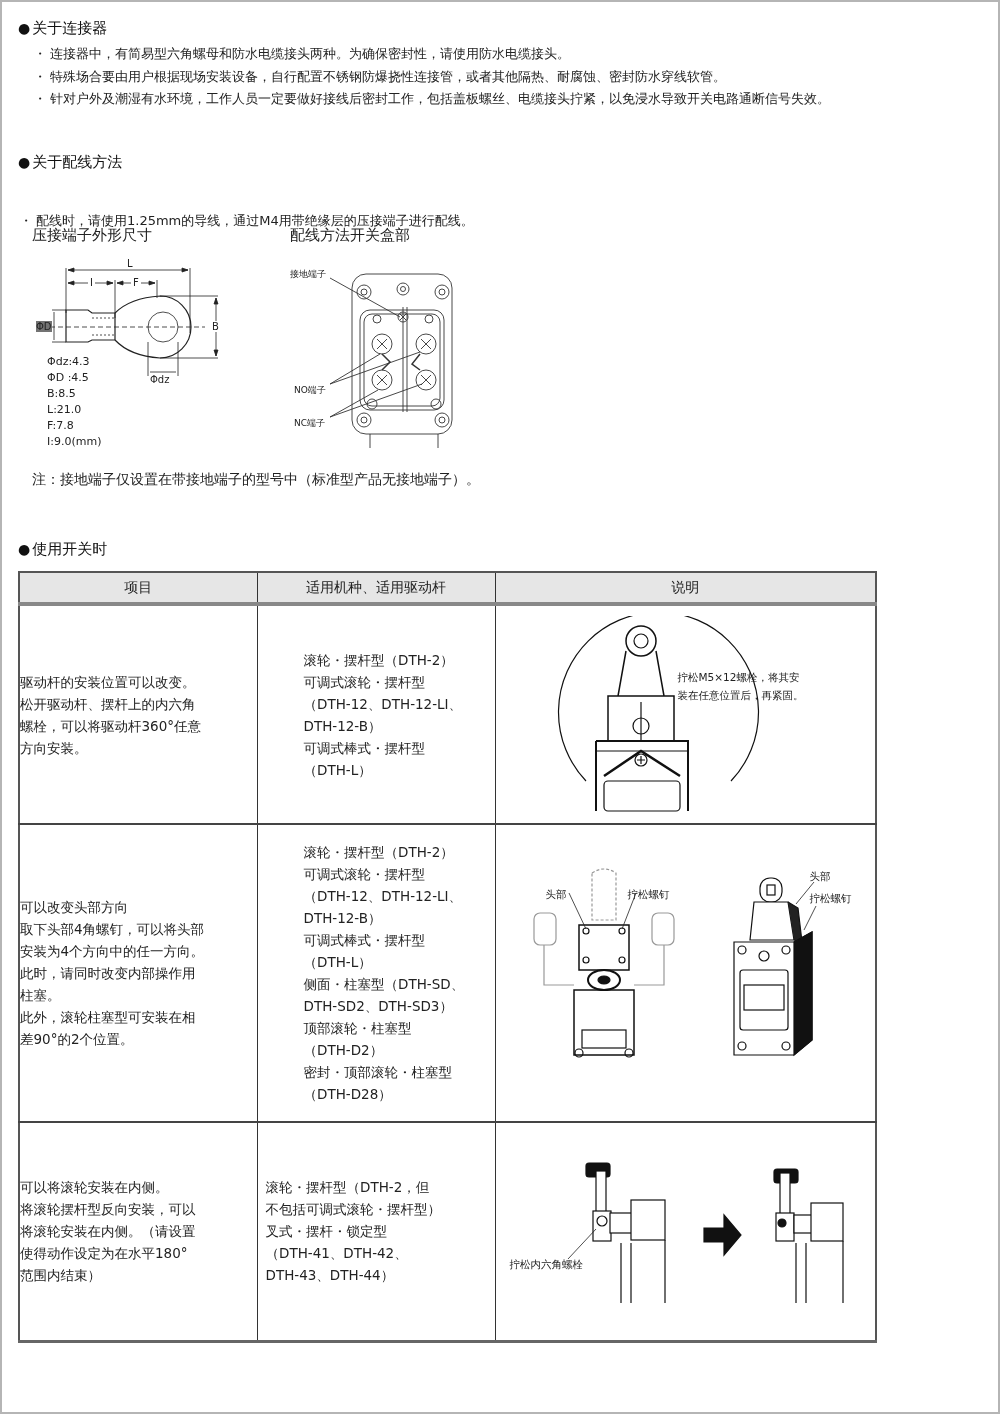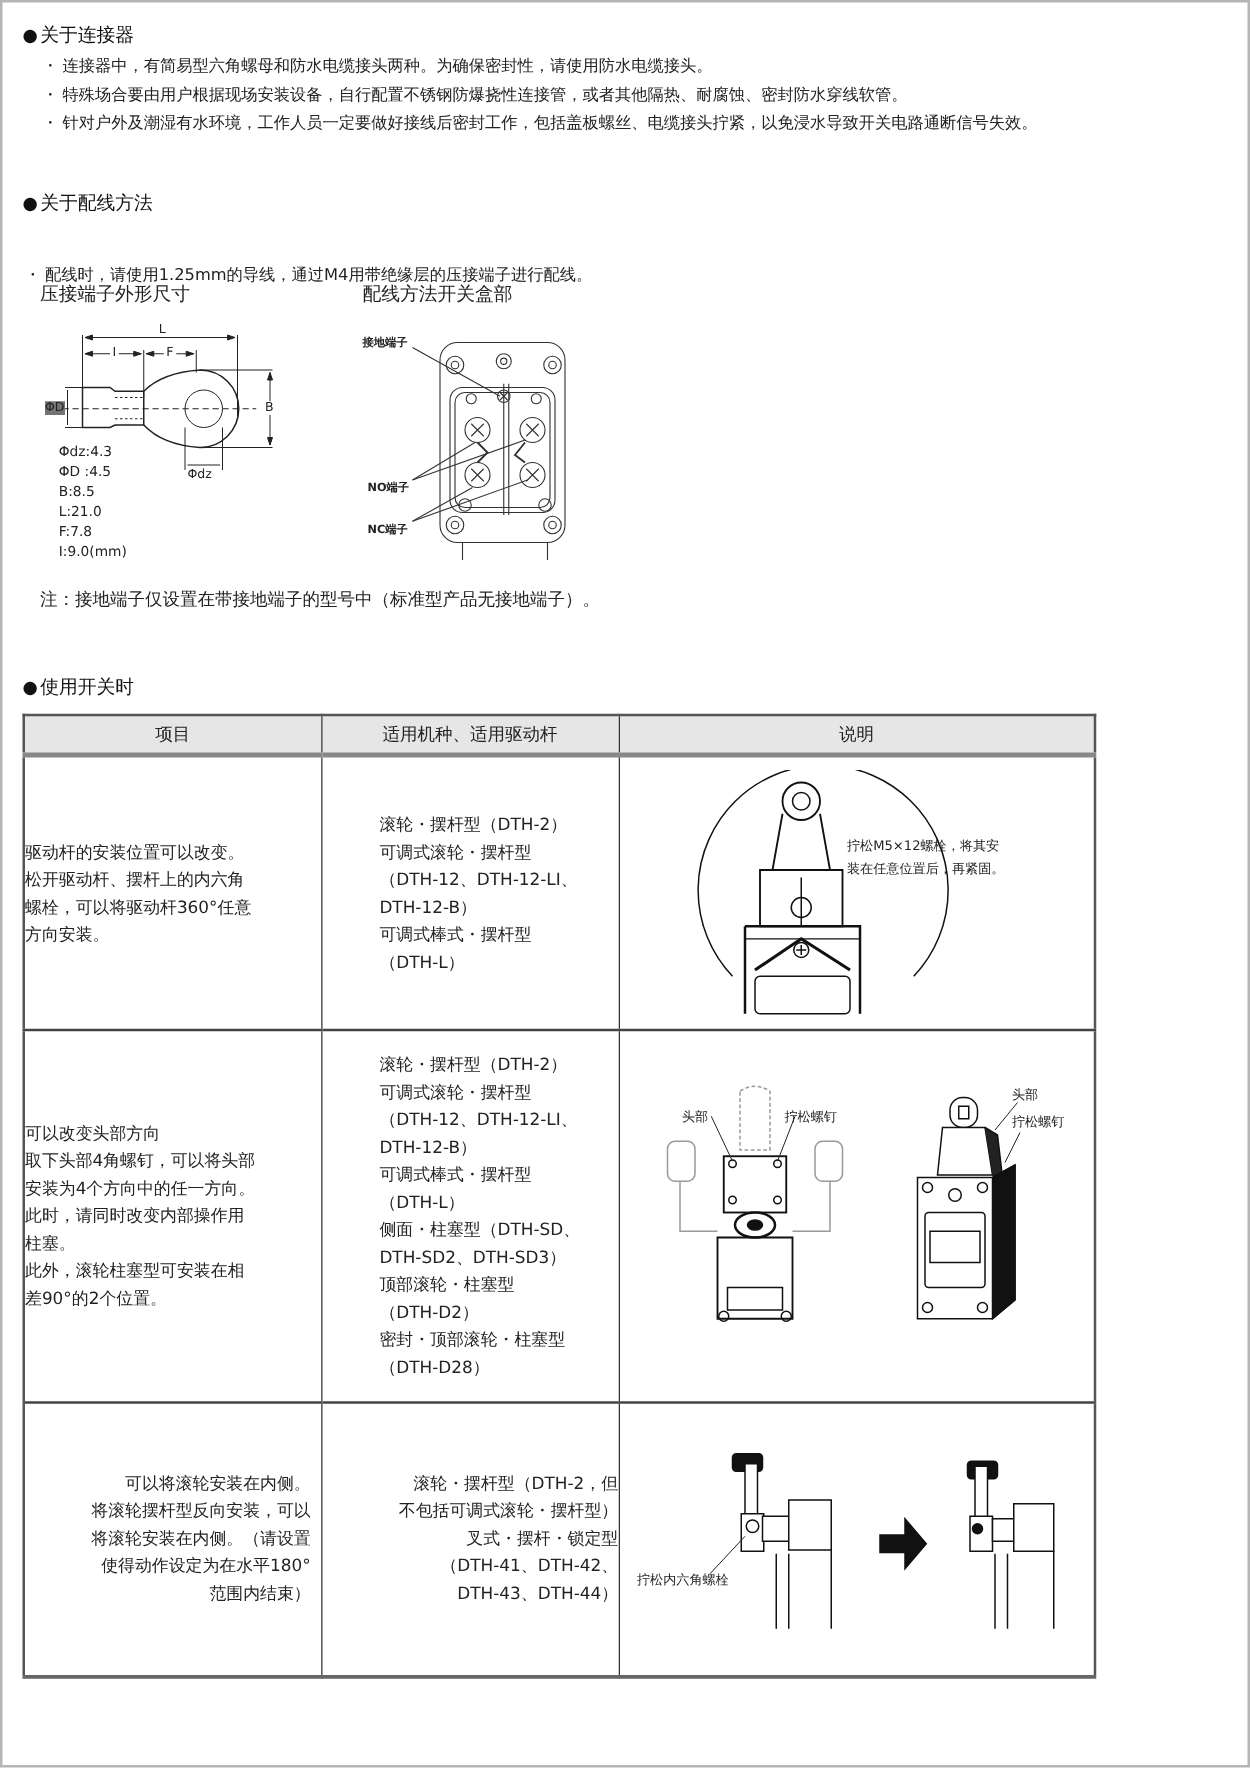--- a/index.html
+++ b/index.html
@@ -47,21 +47,21 @@
     vertical-align: middle;
     border-right: 1px solid #333; border-top: 2px solid #444;
     font-size: 13.5px; line-height: 22px; color: #222;
   }
   .tbl td:last-child { border-right: none; }
   .col1 { width: 238px; padding-right: 8px; }
   .col2 { width: 238px; padding-left: 46px; }
   .col3 { position: relative; }
   .tbl tr.r1 td { height: 220px; border-top: none; }
   .tbl tr.r2 td { height: 298px; }
-  .tbl tr.r3 td { height: 219px; text-align: right; }
+  .tbl tr.r3 td { height: 219px; }
   .line { display: block; white-space: nowrap; }
   svg { display: block; }
 </style>
 </head>
 <body>
 
 <div class="page-frame"></div>
 
 <div class="abs heading" style="left:18px;top:18px;">
   <span class="dot">●</span><span>关于连接器</span>
@@ -137,21 +137,21 @@
 </div>
 <div class="abs" style="left:47px;top:354px;width:120px;">
   <div class="dim-text">Φdz:4.3</div>
   <div class="dim-text">ΦD :4.5</div>
   <div class="dim-text">B:8.5</div>
   <div class="dim-text">L:21.0</div>
   <div class="dim-text">F:7.8</div>
   <div class="dim-text">I:9.0(mm)</div>
 </div>
 
-<div class="abs" style="left:290px;top:262px;width:170px;height:190px;font-weight:bold;">
+<div class="abs" style="left:290px;top:262px;width:170px;height:190px;">
   <svg width="170" height="190" viewBox="0 0 170 190">
     <g stroke="#333" fill="none" stroke-width="0.9">
       <rect x="62" y="12" width="100" height="160" rx="14"></rect>
       <rect x="70" y="48" width="84" height="100" rx="10"></rect>
       <rect x="74" y="52" width="76" height="92" rx="8"></rect>
       <circle cx="74" cy="30" r="7"></circle>
         <circle cx="74" cy="30" r="3"></circle>
       <circle cx="152" cy="30" r="7"></circle>
         <circle cx="152" cy="30" r="3"></circle>
       <circle cx="113" cy="27" r="6"></circle>

